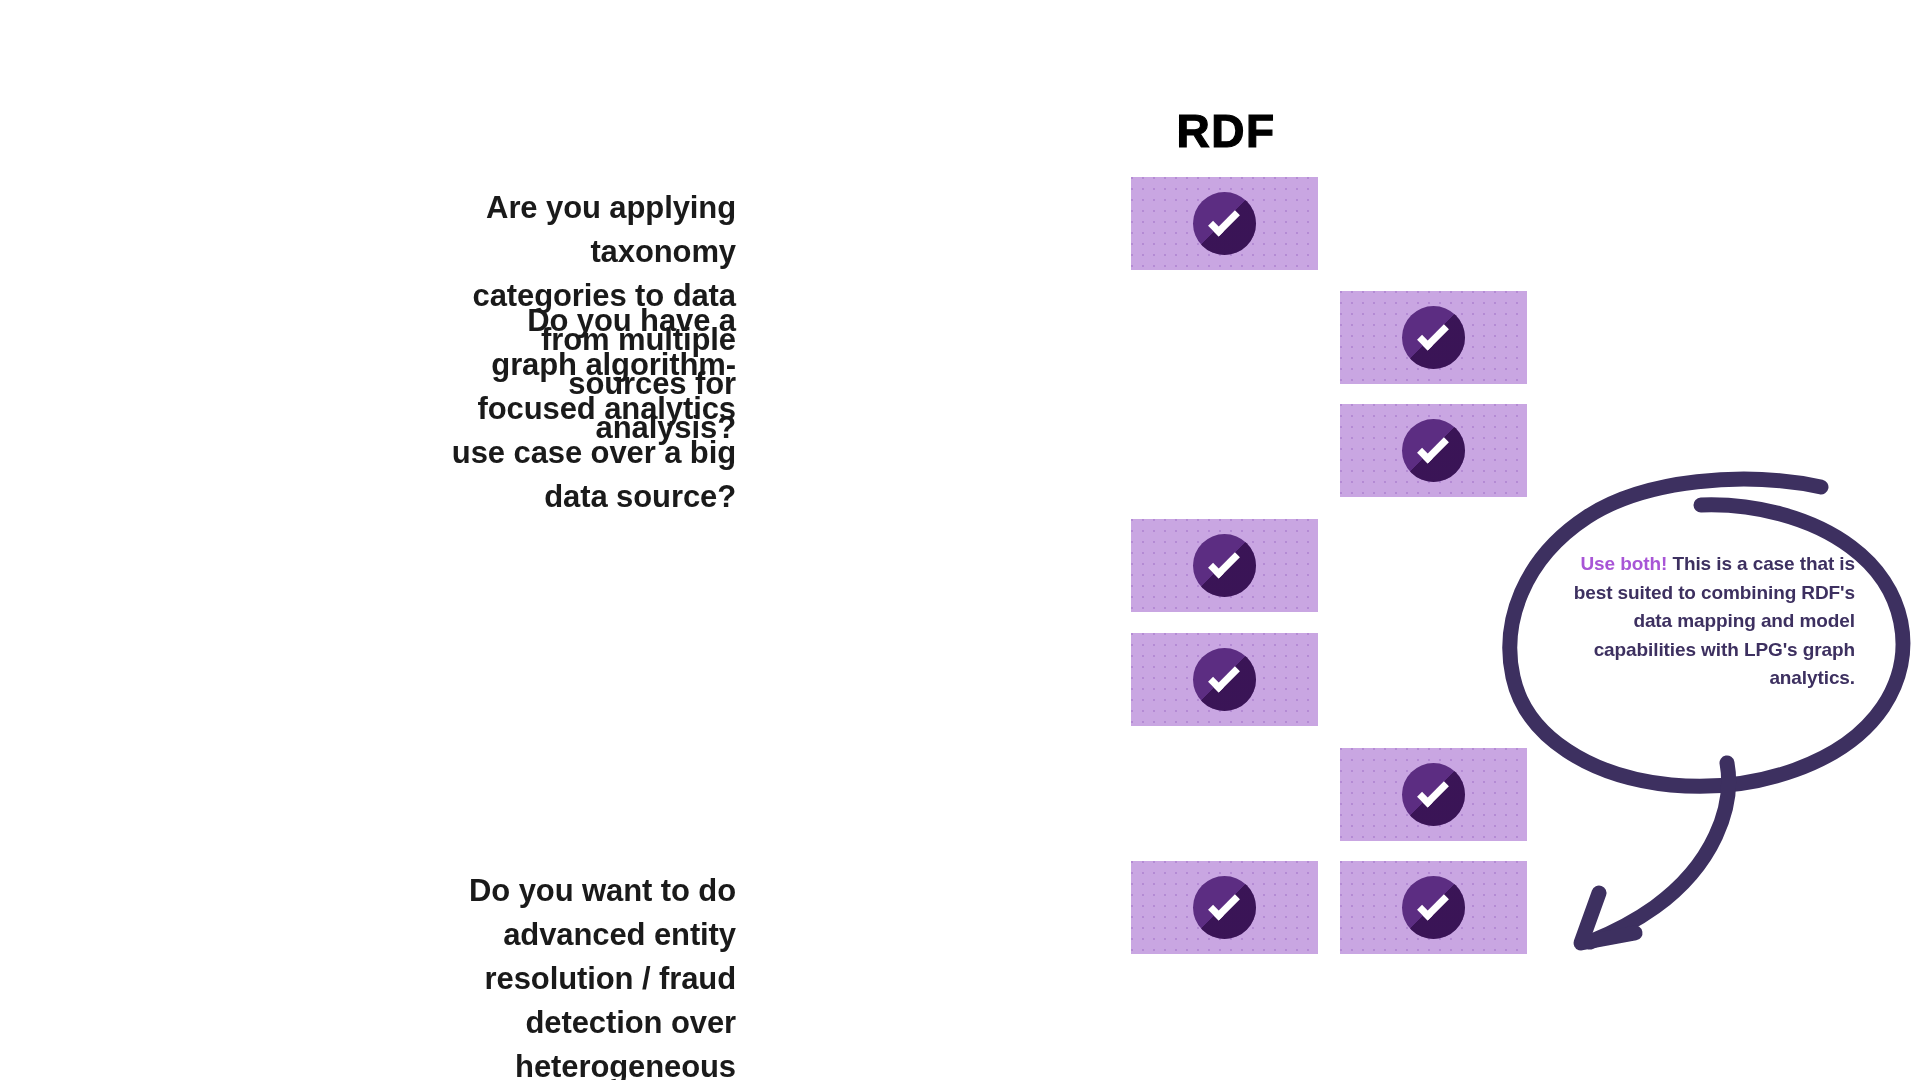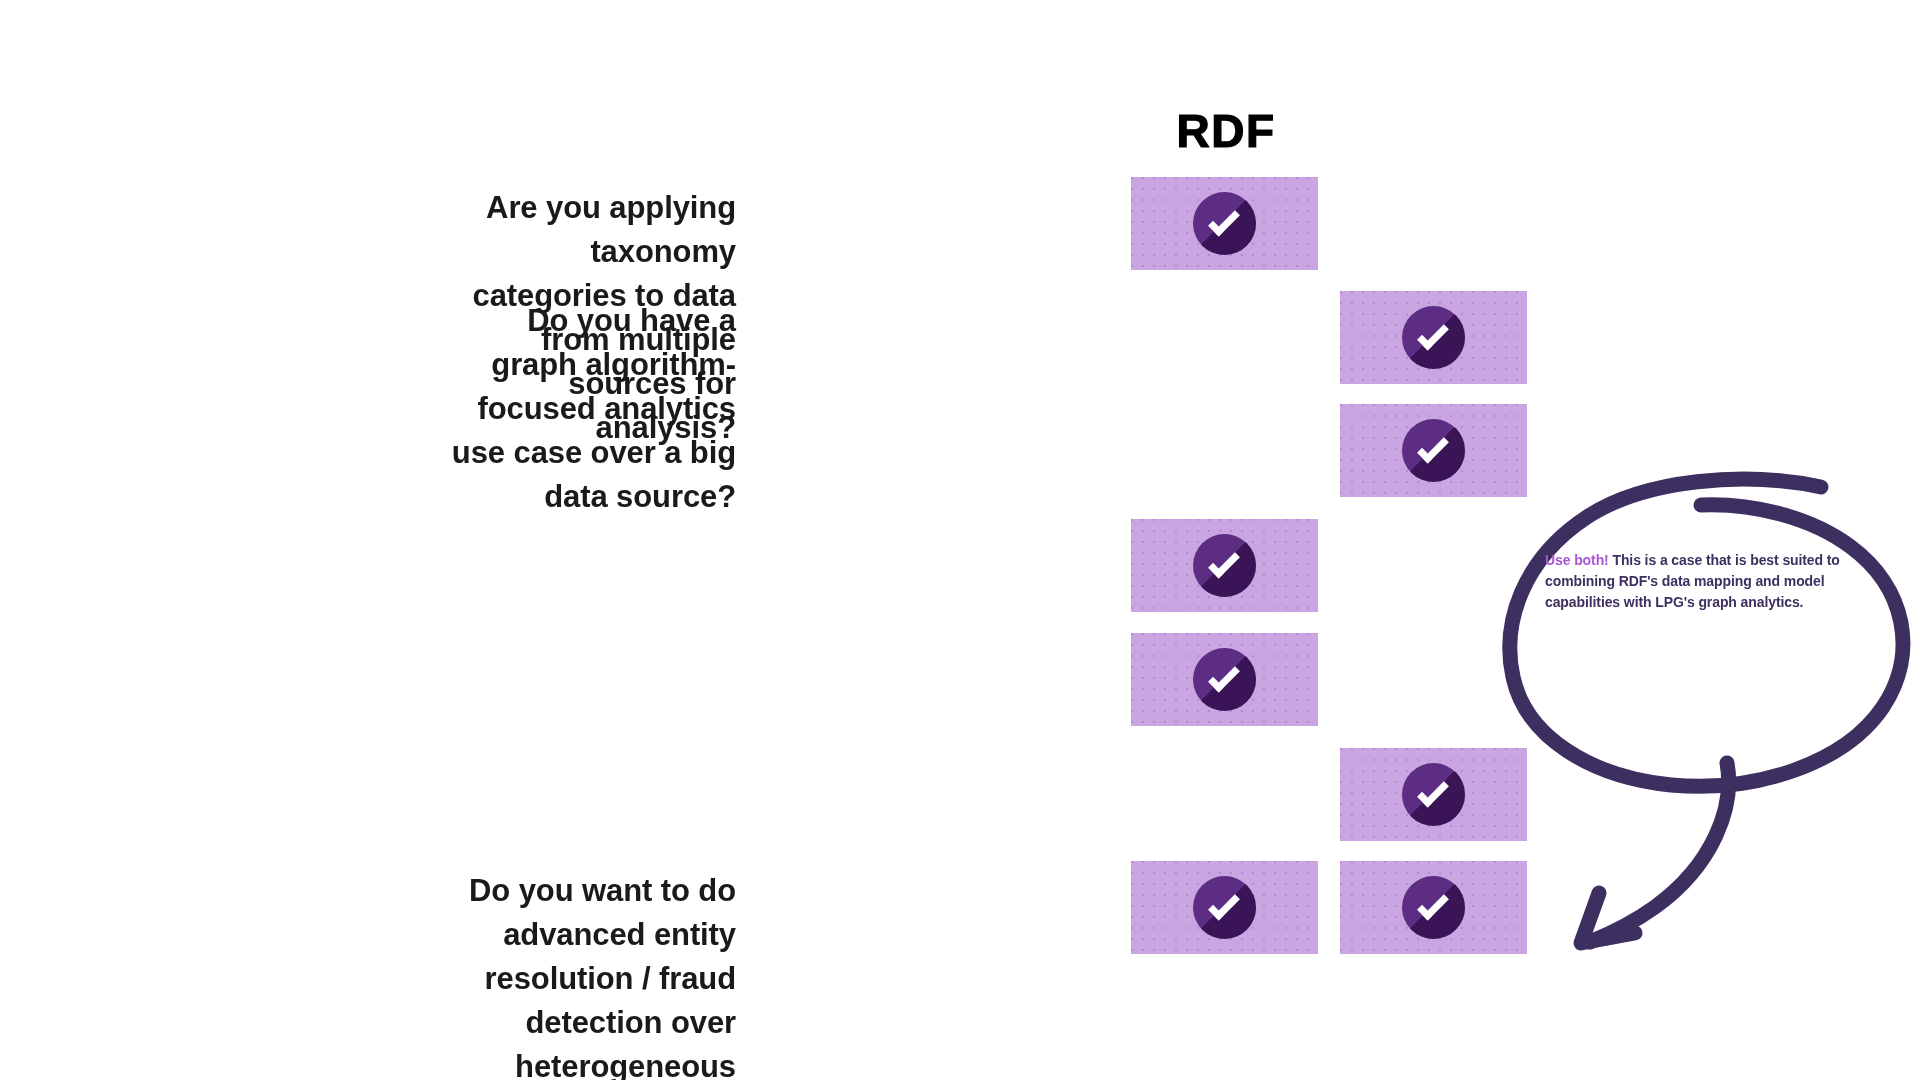--- a/index.html
+++ b/index.html
@@ -109,24 +109,24 @@
     height: 490px;
     pointer-events: none;
   }
   #annotation svg { display: block; overflow: visible; }
 
   #annot-text {
     position: absolute;
     left: 1545px;
     top: 550px;
     width: 310px;
-    text-align: left;
+    text-align: right;
     font-family: "Liberation Sans", sans-serif;
     font-weight: 700;
-    font-size: 14px;
+    font-size: 19px;
     line-height: 1.5;
     color: #3d3060;
     letter-spacing: -0.1px;
   }
   #annot-text .lead {
     color: #a855d6;
     font-weight: 700;
   }
 </style>
 </head>

